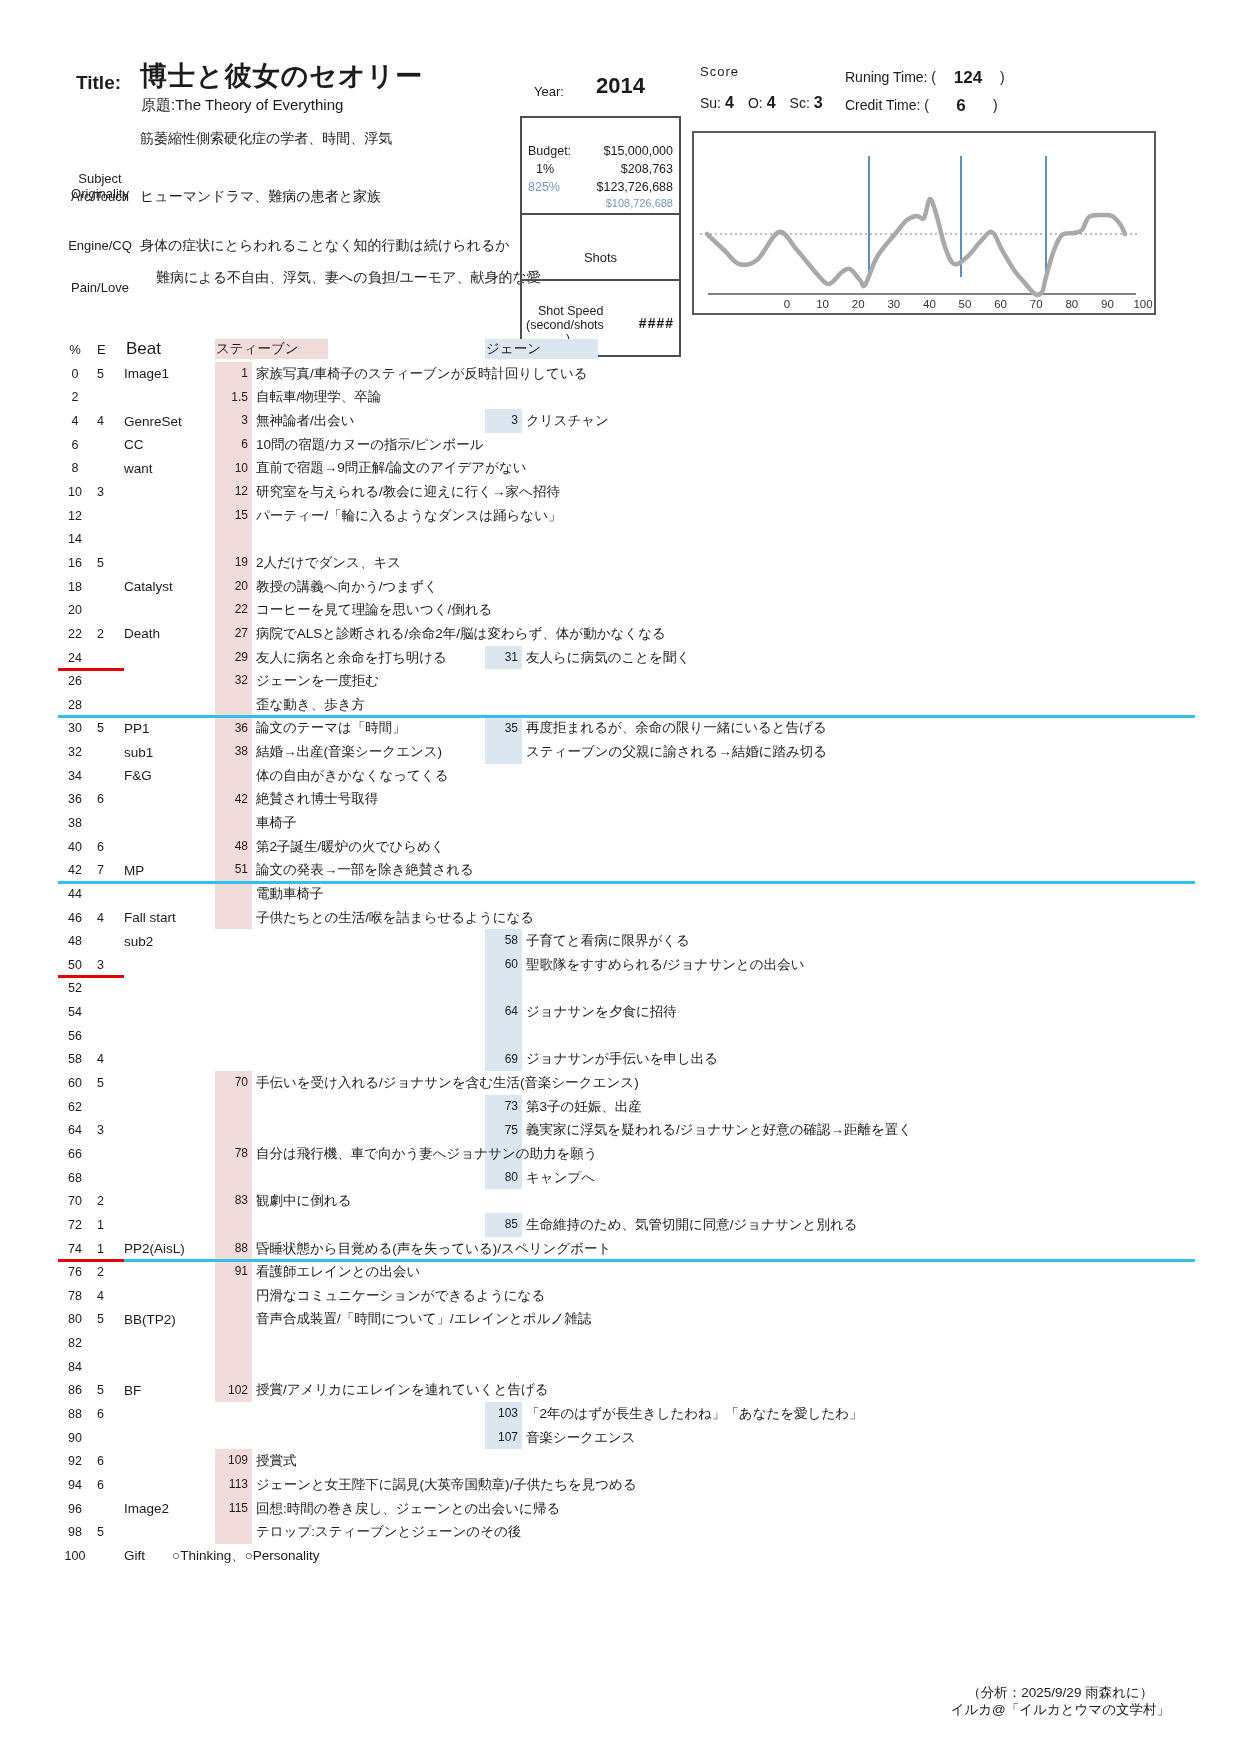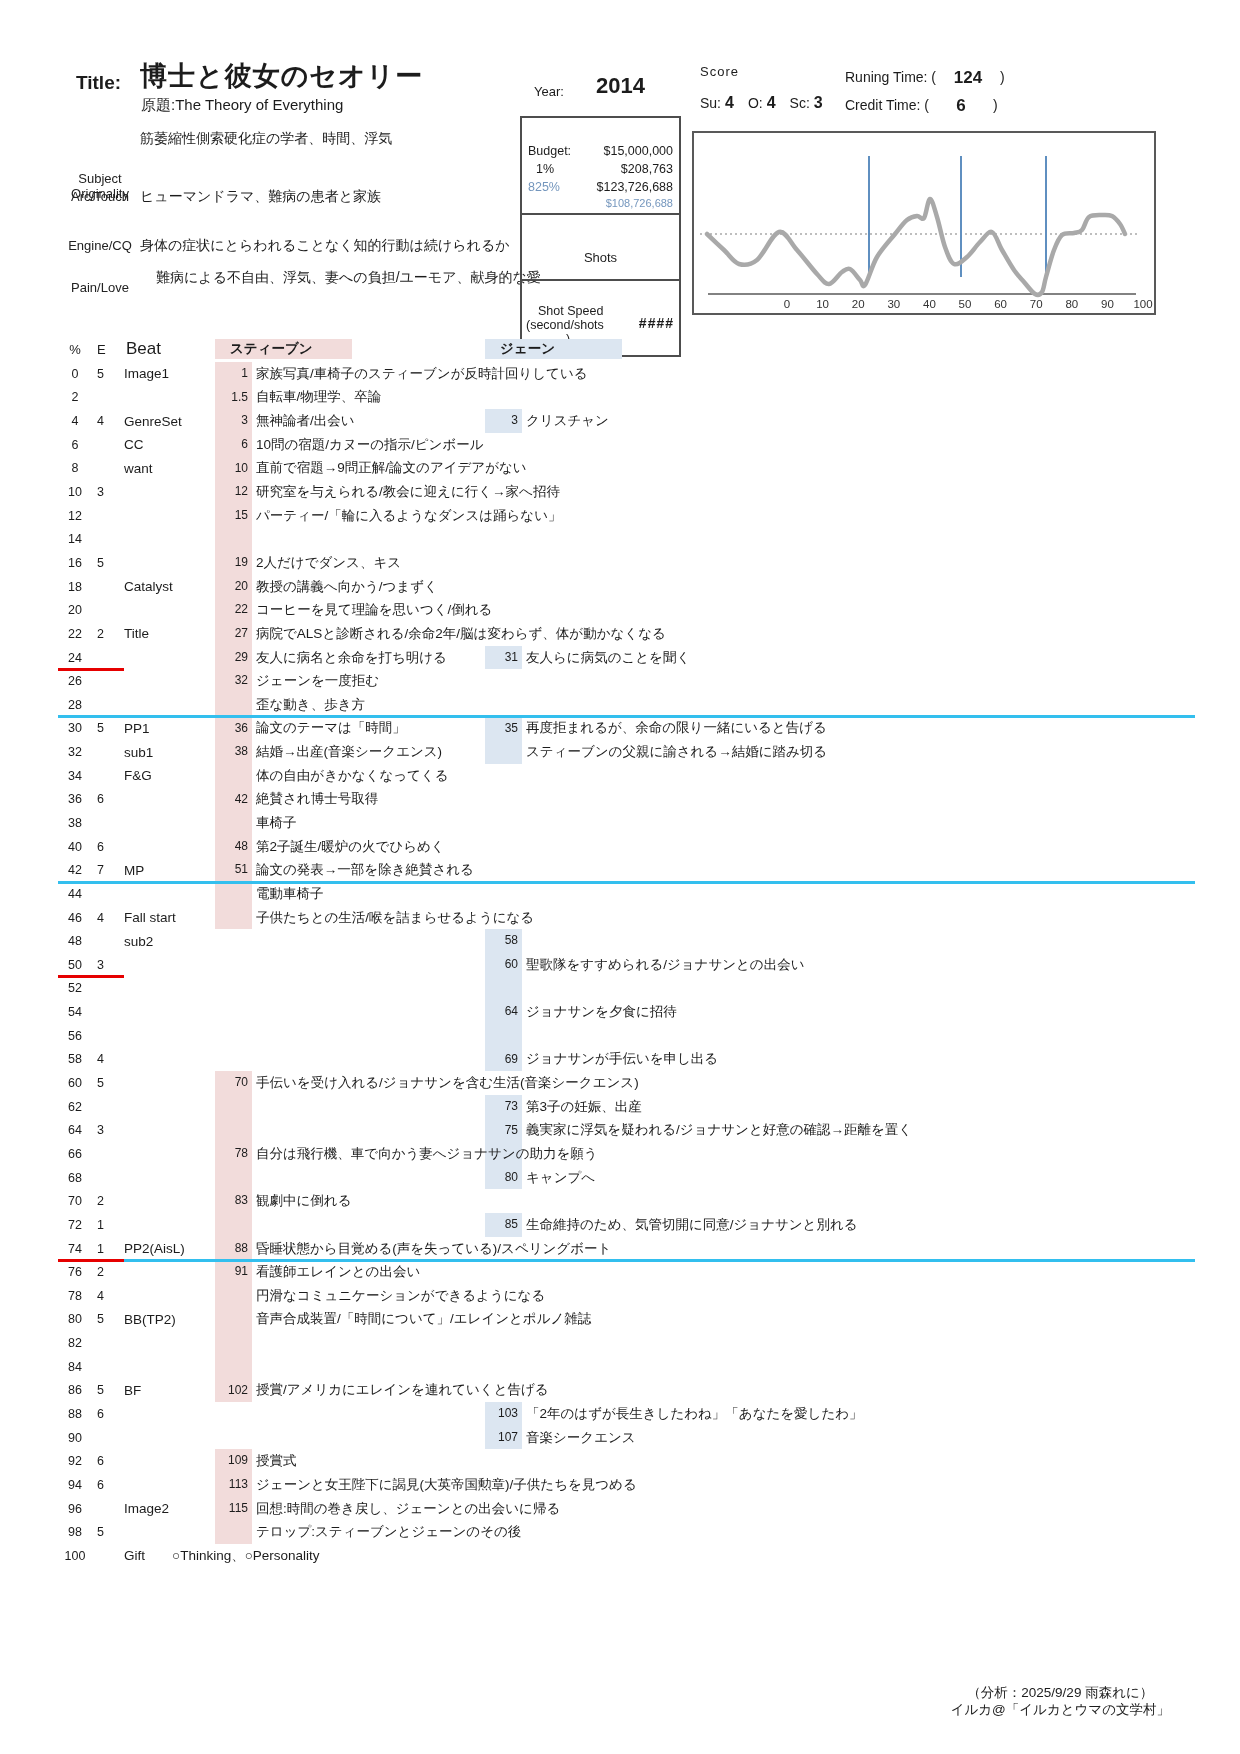--- a/index.html
+++ b/index.html
@@ -53,21 +53,21 @@
   .trow, #thead-row {
     display:grid;
     grid-template-columns:34px 26px 97px 37px 233px 37px auto;
     padding-left:58px; align-items:center; position:relative;
   }
   #thead-row { height:26px; }
   .trow { height:23.65px; }
   .h-pct { text-align:center; font-size:13px; }
   .h-e   { padding-left:5px; font-size:13px; }
   .h-beat{ font-size:17px; padding-left:8px; }
-  .h-band{ width:137px; height:20px; font-size:13.5px; padding-left:15px; line-height:20px; box-sizing:border-box;font-weight:bold; }
+  .h-band{ width:113px; height:20px; font-size:13.5px; padding-left:1px; line-height:20px; box-sizing:border-box; }
   .c-pct { text-align:center; font-size:12.5px; }
   .c-e   { padding-left:5px; font-size:12.5px; }
   .c-beat{ font-size:13.5px; padding-left:6px; white-space:nowrap; }
   .c-min { text-align:right; padding-right:4px; font-size:12px; height:100%; line-height:23.65px; box-sizing:border-box; }
   .c-txt { padding-left:4px; font-size:13.5px; white-space:nowrap; position:relative; z-index:1; }
   .hl-s { background:var(--hl-s); }
   .hl-j { background:var(--hl-j); }
   .line-cyan::before { content:""; position:absolute; left:58px; right:45px; bottom:-1.5px; height:3px; background:var(--cyan); z-index:2; }
   .line-red::after  { content:""; position:absolute; left:58px; width:66px; bottom:-1.5px; height:3px; background:var(--red); z-index:3; }
   .gift-text { display:inline-block; margin-left:-84px; }
@@ -261,21 +261,21 @@
         <div class="c-e"></div>
         <div class="c-beat"></div>
         <div class="c-min hl-s">22</div>
         <div class="c-txt">コーヒーを見て理論を思いつく/倒れる</div>
         <div class="c-min"></div>
         <div class="c-txt"></div>
       </div>
       <div class="trow">
         <div class="c-pct">22</div>
         <div class="c-e">2</div>
-        <div class="c-beat">Title</div>
+        <div class="c-beat">Death</div>
         <div class="c-min hl-s">27</div>
         <div class="c-txt">病院でALSと診断される/余命2年/脳は変わらず、体が動かなくなる</div>
         <div class="c-min"></div>
         <div class="c-txt"></div>
       </div>
       <div class="trow line-red">
         <div class="c-pct">24</div>
         <div class="c-e"></div>
         <div class="c-beat"></div>
         <div class="c-min hl-s">29</div>
@@ -382,20 +382,21 @@
         <div class="c-min"></div>
         <div class="c-txt"></div>
       </div>
       <div class="trow">
         <div class="c-pct">48</div>
         <div class="c-e"></div>
         <div class="c-beat">sub2</div>
         <div class="c-min"></div>
         <div class="c-txt"></div>
         <div class="c-min hl-j">58</div>
+        <div class="c-txt">子育てと看病に限界がくる</div>
       </div>
       <div class="trow line-red">
         <div class="c-pct">50</div>
         <div class="c-e">3</div>
         <div class="c-beat"></div>
         <div class="c-min"></div>
         <div class="c-txt"></div>
         <div class="c-min hl-j">60</div>
         <div class="c-txt">聖歌隊をすすめられる/ジョナサンとの出会い</div>
       </div>

